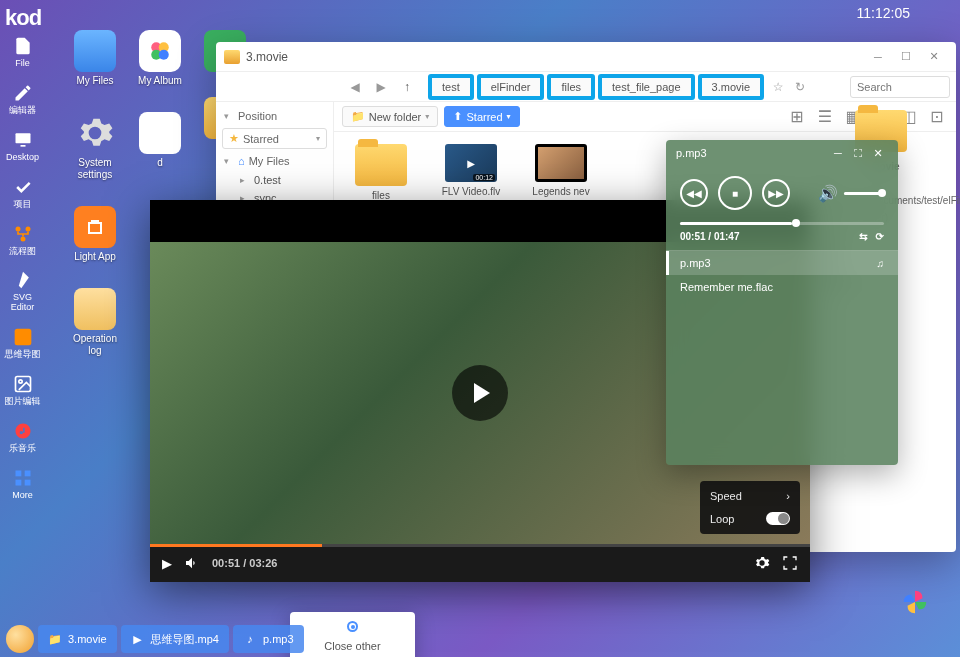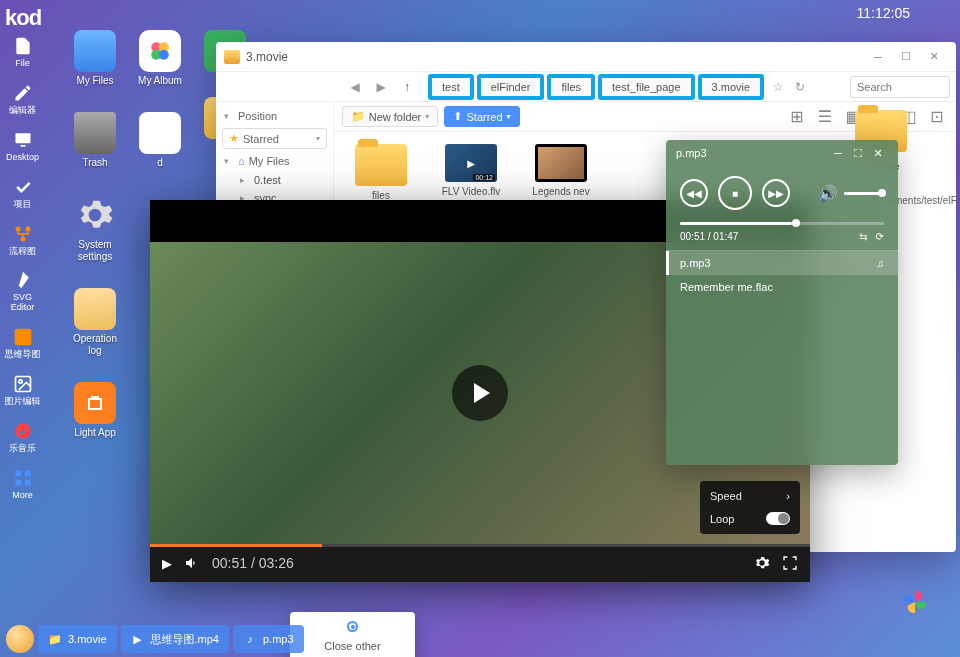--- a/index.html
+++ b/index.html
@@ -68,38 +68,38 @@
 .play-btn-big { width: 56px; height: 56px; border-radius: 50%; background: rgba(0,0,0,0.6); display: flex; align-items: center; justify-content: center; cursor: pointer; }
 .play-btn-big::after { content: ''; border-left: 16px solid #fff; border-top: 10px solid transparent; border-bottom: 10px solid transparent; margin-left: 4px; }
 .video-settings { position: absolute; right: 10px; bottom: 10px; background: rgba(20,20,20,0.92); border-radius: 4px; width: 100px; padding: 4px 0; }
 .vset-row { display: flex; align-items: center; justify-content: space-between; padding: 5px 10px; font-size: 11px; color: #eee; cursor: pointer; }
 .toggle-off { width: 24px; height: 13px; background: #fff; border-radius: 7px; position: relative; }
 .toggle-off::after { content: ''; position: absolute; width: 11px; height: 11px; background: #888; border-radius: 50%; top: 1px; right: 1px; }
 .video-controls { height: 38px; background: #1a1a1a; display: flex; align-items: center; padding: 0 12px; gap: 12px; position: relative; }
 .vc-progress { position: absolute; top: 0; left: 0; right: 0; height: 3px; background: #444; }
 .vc-progress-fill { height: 100%; width: 26%; background: #ff7820; }
 .vc-btn { color: #fff; cursor: pointer; display: flex; align-items: center; font-size: 13px; }
-.vc-time { color: #ccc; font-size: 14px; }
+.vc-time { color: #ccc; font-size: 11px; font-weight: bold; }
 .vc-spacer { flex: 1; }
 
 .audio-player { position: absolute; left: 666px; top: 140px; width: 232px; height: 325px; background: rgba(90, 130, 95, 0.88); backdrop-filter: blur(10px); border-radius: 4px; box-shadow: 0 10px 30px rgba(0,0,0,0.3); color: #fff; display: flex; flex-direction: column; }
 .ap-header { height: 26px; display: flex; align-items: center; padding: 0 10px; font-size: 11px; }
 .ap-title { flex: 1; }
 .ap-winbtn { width: 20px; cursor: pointer; text-align: center; font-size: 11px; color: #fff; }
 .ap-controls { padding: 10px 14px 6px; display: flex; align-items: center; gap: 10px; }
 .ap-btn { width: 28px; height: 28px; border: 2px solid #fff; border-radius: 50%; display: flex; align-items: center; justify-content: center; cursor: pointer; font-size: 10px; }
 .ap-btn.main { width: 34px; height: 34px; border-width: 2px; }
 .ap-vol { margin-left: auto; display: flex; align-items: center; gap: 6px; }
 .ap-vol-bar { width: 40px; height: 3px; background: rgba(255,255,255,0.4); border-radius: 2px; position: relative; }
 .ap-vol-fill { width: 95%; height: 100%; background: #fff; border-radius: 2px; }
 .ap-vol-knob { position: absolute; right: -2px; top: -3px; width: 8px; height: 8px; background: #fff; border-radius: 50%; }
 .ap-progress { margin: 6px 14px 4px; height: 3px; background: rgba(255,255,255,0.3); border-radius: 2px; position: relative; }
 .ap-progress-fill { width: 55%; height: 100%; background: #fff; border-radius: 2px; }
 .ap-progress-knob { position: absolute; left: 55%; top: -3px; width: 8px; height: 8px; background: #fff; border-radius: 50%; }
-.ap-time-row { display: flex; padding: 2px 14px 8px; font-size: 10px; align-items: flex-end; }
+.ap-time-row { display: flex; padding: 2px 14px 8px; font-size: 10px; align-items: flex-end; font-weight: bold; }
 .ap-time { flex: 1; }
 .ap-mode { display: flex; gap: 8px; }
 .ap-list { border-top: 1px solid rgba(255,255,255,0.25); flex: 1; }
 .ap-list-item { padding: 6px 14px; font-size: 11px; display: flex; align-items: center; cursor: pointer; }
 .ap-list-item.active { background: rgba(255,255,255,0.18); border-left: 3px solid #fff; padding-left: 11px; }
 .ap-list-ic { margin-left: auto; font-size: 10px; }
 
 .ctx-menu { position: absolute; left: 290px; top: 612px; width: 125px; background: #fff; border-radius: 4px; box-shadow: 0 4px 20px rgba(0,0,0,0.25); padding: 4px 0; }
 .ctx-item { padding: 5px 0; font-size: 11px; color: #555; display: flex; align-items: center; gap: 8px; cursor: pointer; flex-direction: column; }
 .ctx-mark-o { width: 11px; height: 11px; border: 2px solid #4a90ff; border-radius: 50%; position: relative; }
@@ -212,42 +212,38 @@
     </div>
 </div>
 
 <div class="desktop-icons">
   <div class="di-col c1">
     <div class="di">
         <div class="di-ic" style="background:linear-gradient(#6bb5ff,#3a85e8);"></div>
         <div class="di-label">My Files</div>
       </div>
     <div class="di">
-        <div class="di-ic" style="background:linear-gradient(#aaa,#666);border-radius:4px 4px 8px 8px;"></div>
-        <div class="di-label">Trash</div>
-      </div>
-    <div class="di">
         <div class="di-ic">
           <svg viewBox="0 0 24 24" width="38" fill="#ddd">
             <path d="M12 8a4 4 0 100 8 4 4 0 000-8zm9 4l2 2-2 3-3-1a7 7 0 01-2 1l-1 3h-4l-1-3a7 7 0 01-2-1l-3 1-2-3 2-2v-1l-2-2 2-3 3 1a7 7 0 012-1l1-3h4l1 3a7 7 0 012 1l3-1 2 3-2 2v1z"></path>
           </svg>
         </div>
         <div class="di-label">System settings</div>
       </div>
     <div class="di">
-        <div class="di-ic" style="background:linear-gradient(#ffe0a0,#f0c060);"></div>
-        <div class="di-label">Operation log</div>
-      </div>
-    <div class="di">
         <div class="di-ic" style="background:#ff8020;border-radius:8px;">
           <svg viewBox="0 0 24 24" width="24" fill="none" stroke="#fff" stroke-width="2">
             <path d="M6 8h12v10H6z M9 8V6h6v2"></path>
           </svg>
         </div>
         <div class="di-label">Light App</div>
+      </div>
+    <div class="di">
+        <div class="di-ic" style="background:linear-gradient(#ffe0a0,#f0c060);"></div>
+        <div class="di-label">Operation log</div>
       </div>
   </div>
   <div class="di-col c2">
     <div class="di">
         <div class="di-ic" style="background:#fff;border-radius:10px;">
           <svg viewBox="0 0 24 24" width="30">
             <circle cx="9" cy="9" r="4" fill="#ff6080"></circle>
             <circle cx="15" cy="9" r="4" fill="#ffc040"></circle>
             <circle cx="9" cy="15" r="4" fill="#40c060"></circle>
             <circle cx="15" cy="15" r="4" fill="#4080ff"></circle>

